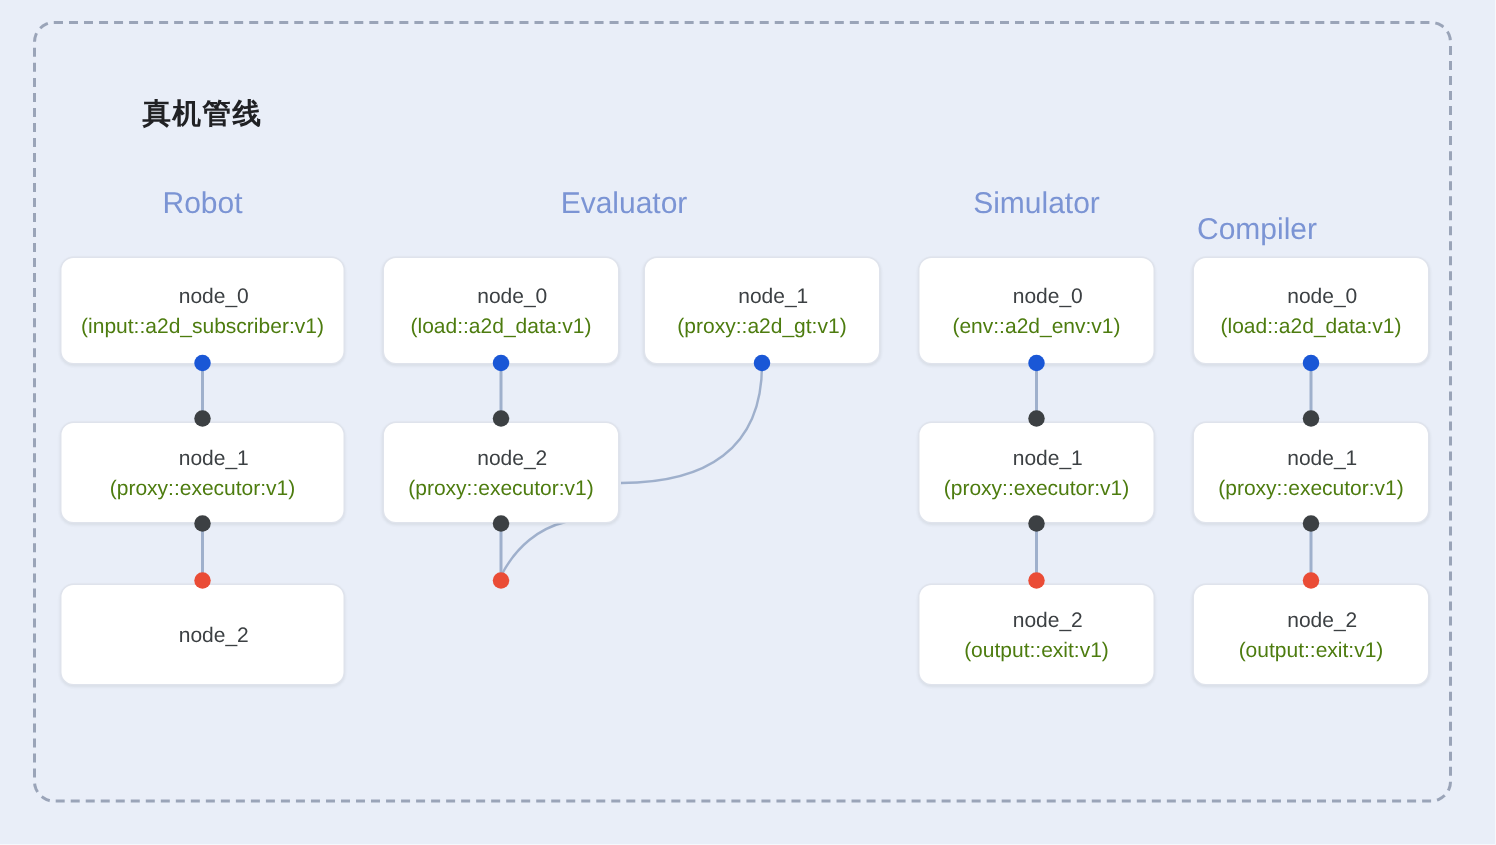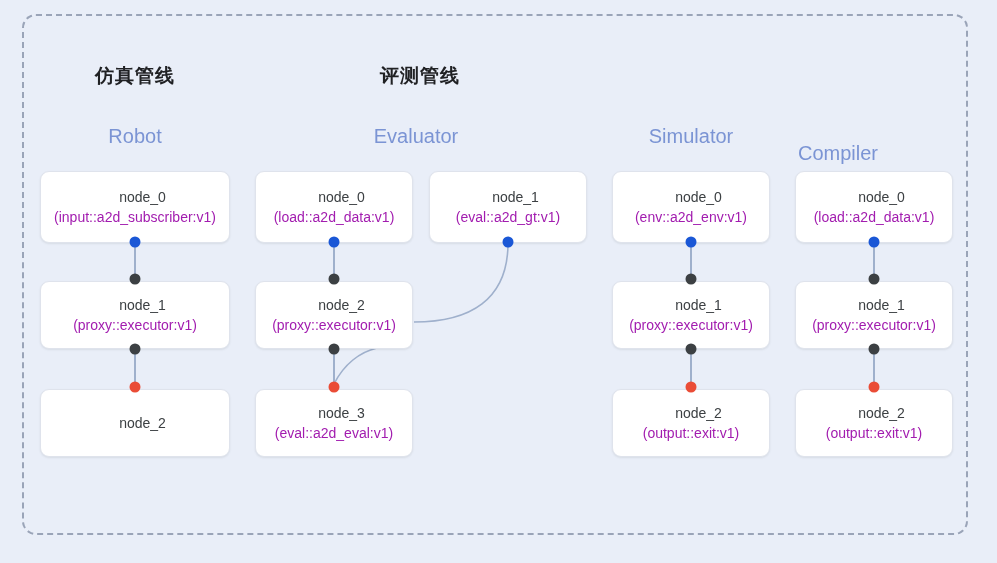--- a/index.html
+++ b/index.html
@@ -67,21 +67,21 @@
     gap: 3px;
   }
   .node .nname {
     font-size: 14px;
     color: #3c4043;
     line-height: 1.15;
     padding-left: 15px;
   }
   .node .ntype {
     font-size: 14px;
-    color: #a21caf;
+    color: #4d7c0f;
     line-height: 1.15;
     white-space: nowrap;
   }
   .port {
     position: absolute;
     width: 11px;
     height: 11px;
     border-radius: 50%;
     transform: translate(-50%, -50%);
   }
@@ -102,24 +102,23 @@
 
   <div id="frame"></div>
 
   <svg id="edges" viewBox="0 0 997 563">
 
     <path d="M 508,243 C 508,300 470,322 414,322" fill="none" stroke="#9fb0cc" stroke-width="1.6"></path>
 
     <path d="M 377,348 C 360,352 344,364 334,384" fill="none" stroke="#9fb0cc" stroke-width="1.6"></path>
   </svg>
 
-  <div class="col-title-cn" style="left:35px;  top:63px;  width:200px;">仿真管线</div>
+  <div class="col-title-cn" style="left:35px;  top:63px;  width:200px;">真机管线</div>
   <div class="col-title-en" style="left:35px;  top:125px; width:200px;">Robot</div>
 
-  <div class="col-title-cn" style="left:320px; top:63px;  width:200px;">评测管线</div>
   <div class="col-title-en" style="left:316px; top:125px; width:200px;">Evaluator</div>
 
   <div class="col-title-en" style="left:591px; top:125px; width:200px;">Simulator</div>
 
   <div class="col-title-en" style="left:738px; top:125px; width:200px;margin-top:17px;">Compiler</div>
 
   <div class="vlink" style="left:135px; top:241px; height:40px;"></div>
   <div class="vlink" style="left:135px; top:348px; height:40px;"></div>
 
   <div class="vlink" style="left:334px; top:241px; height:40px;"></div>
@@ -150,35 +149,31 @@
   <div class="port red" style="left:135px; top:387px;"></div>
 
   <div class="node" style="left:255px; top:171px; width:158px; height:72px;">
     <span class="nname">node_0</span>
     <span class="ntype">(load::a2d_data:v1)</span>
   </div>
   <div class="port blue" style="left:334px; top:242px;"></div>
 
   <div class="node" style="left:429px; top:171px; width:158px; height:72px;">
     <span class="nname">node_1</span>
-    <span class="ntype">(eval::a2d_gt:v1)</span>
+    <span class="ntype">(proxy::a2d_gt:v1)</span>
   </div>
   <div class="port blue" style="left:508px; top:242px;"></div>
 
   <div class="node" style="left:255px; top:281px; width:158px; height:68px;">
     <span class="nname">node_2</span>
     <span class="ntype">(proxy::executor:v1)</span>
   </div>
   <div class="port dark" style="left:334px; top:279px;"></div>
   <div class="port dark" style="left:334px; top:349px;"></div>
 
-  <div class="node" style="left:255px; top:389px; width:158px; height:68px;">
-    <span class="nname">node_3</span>
-    <span class="ntype">(eval::a2d_eval:v1)</span>
-  </div>
   <div class="port red" style="left:334px; top:387px;"></div>
 
   <div class="node" style="left:612px; top:171px; width:158px; height:72px;">
     <span class="nname">node_0</span>
     <span class="ntype">(env::a2d_env:v1)</span>
   </div>
   <div class="port blue" style="left:691px; top:242px;"></div>
 
   <div class="node" style="left:612px; top:281px; width:158px; height:68px;">
     <span class="nname">node_1</span>

